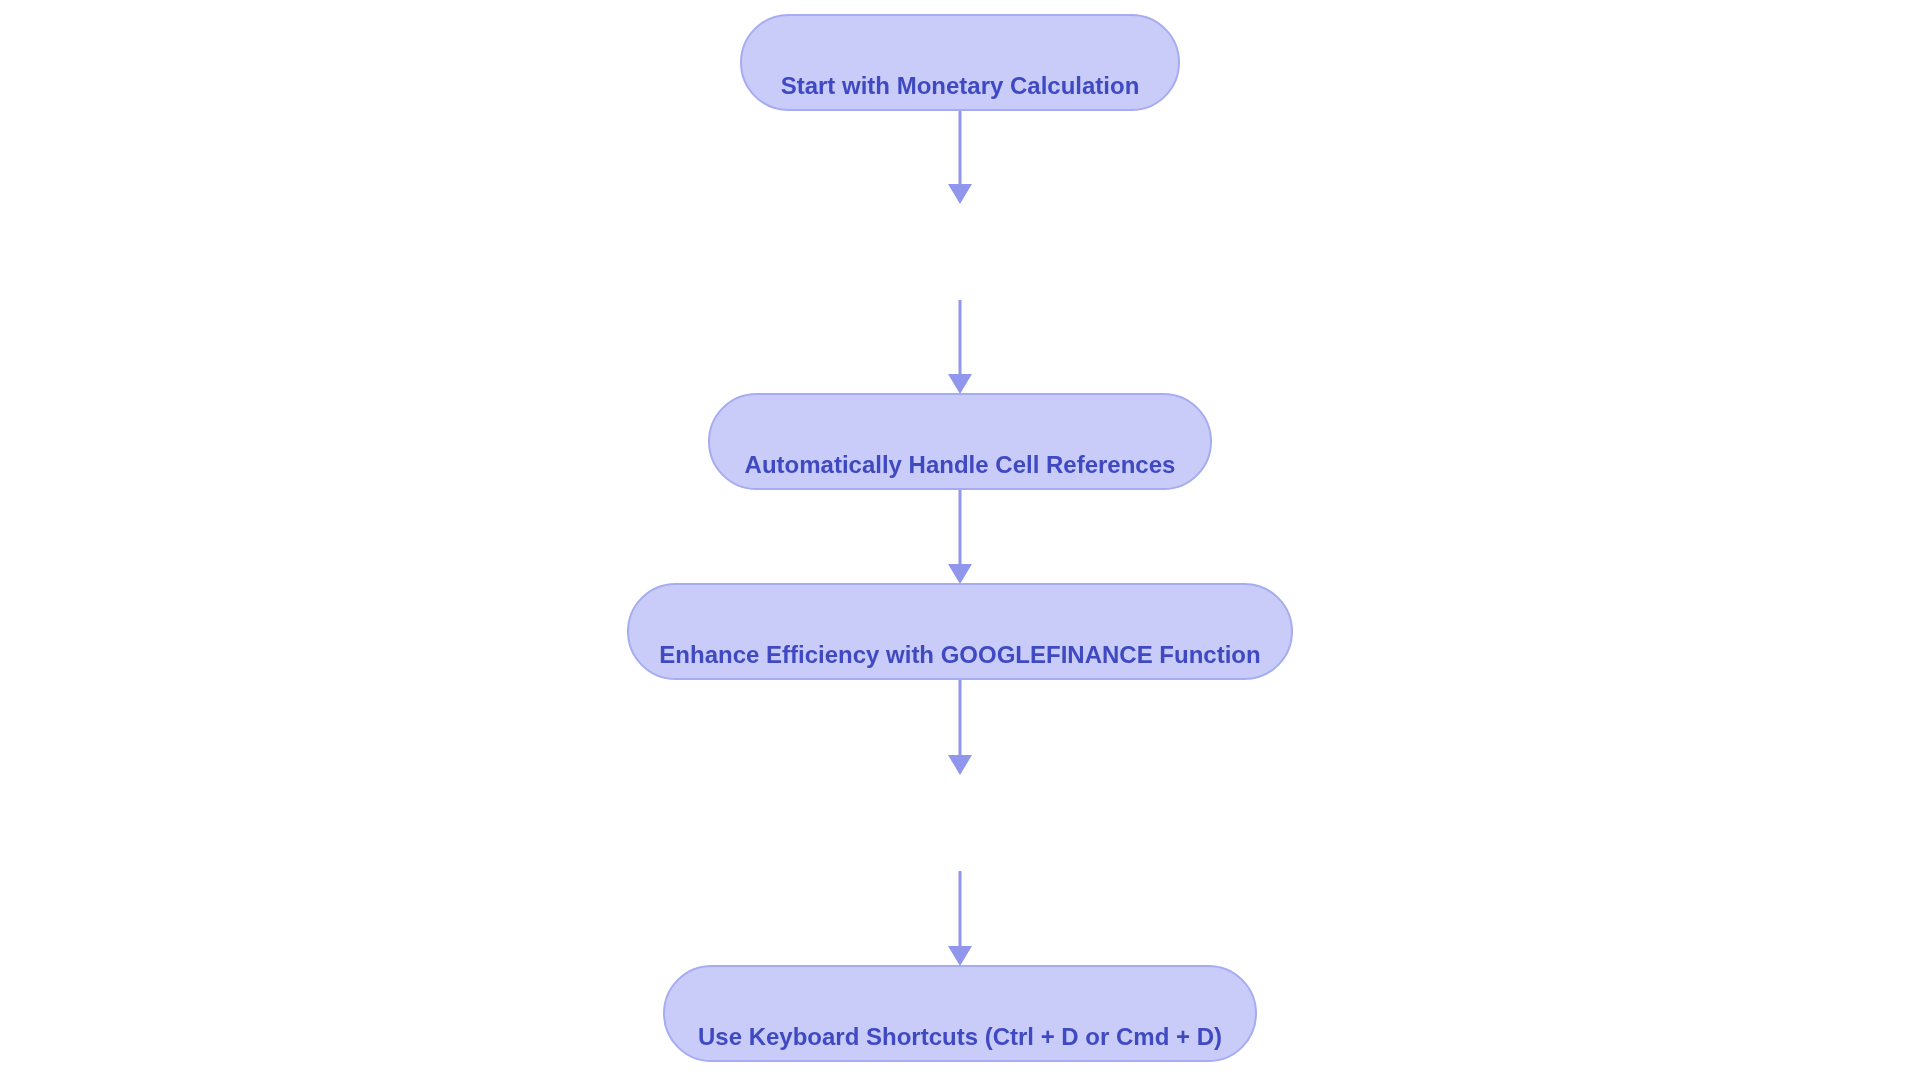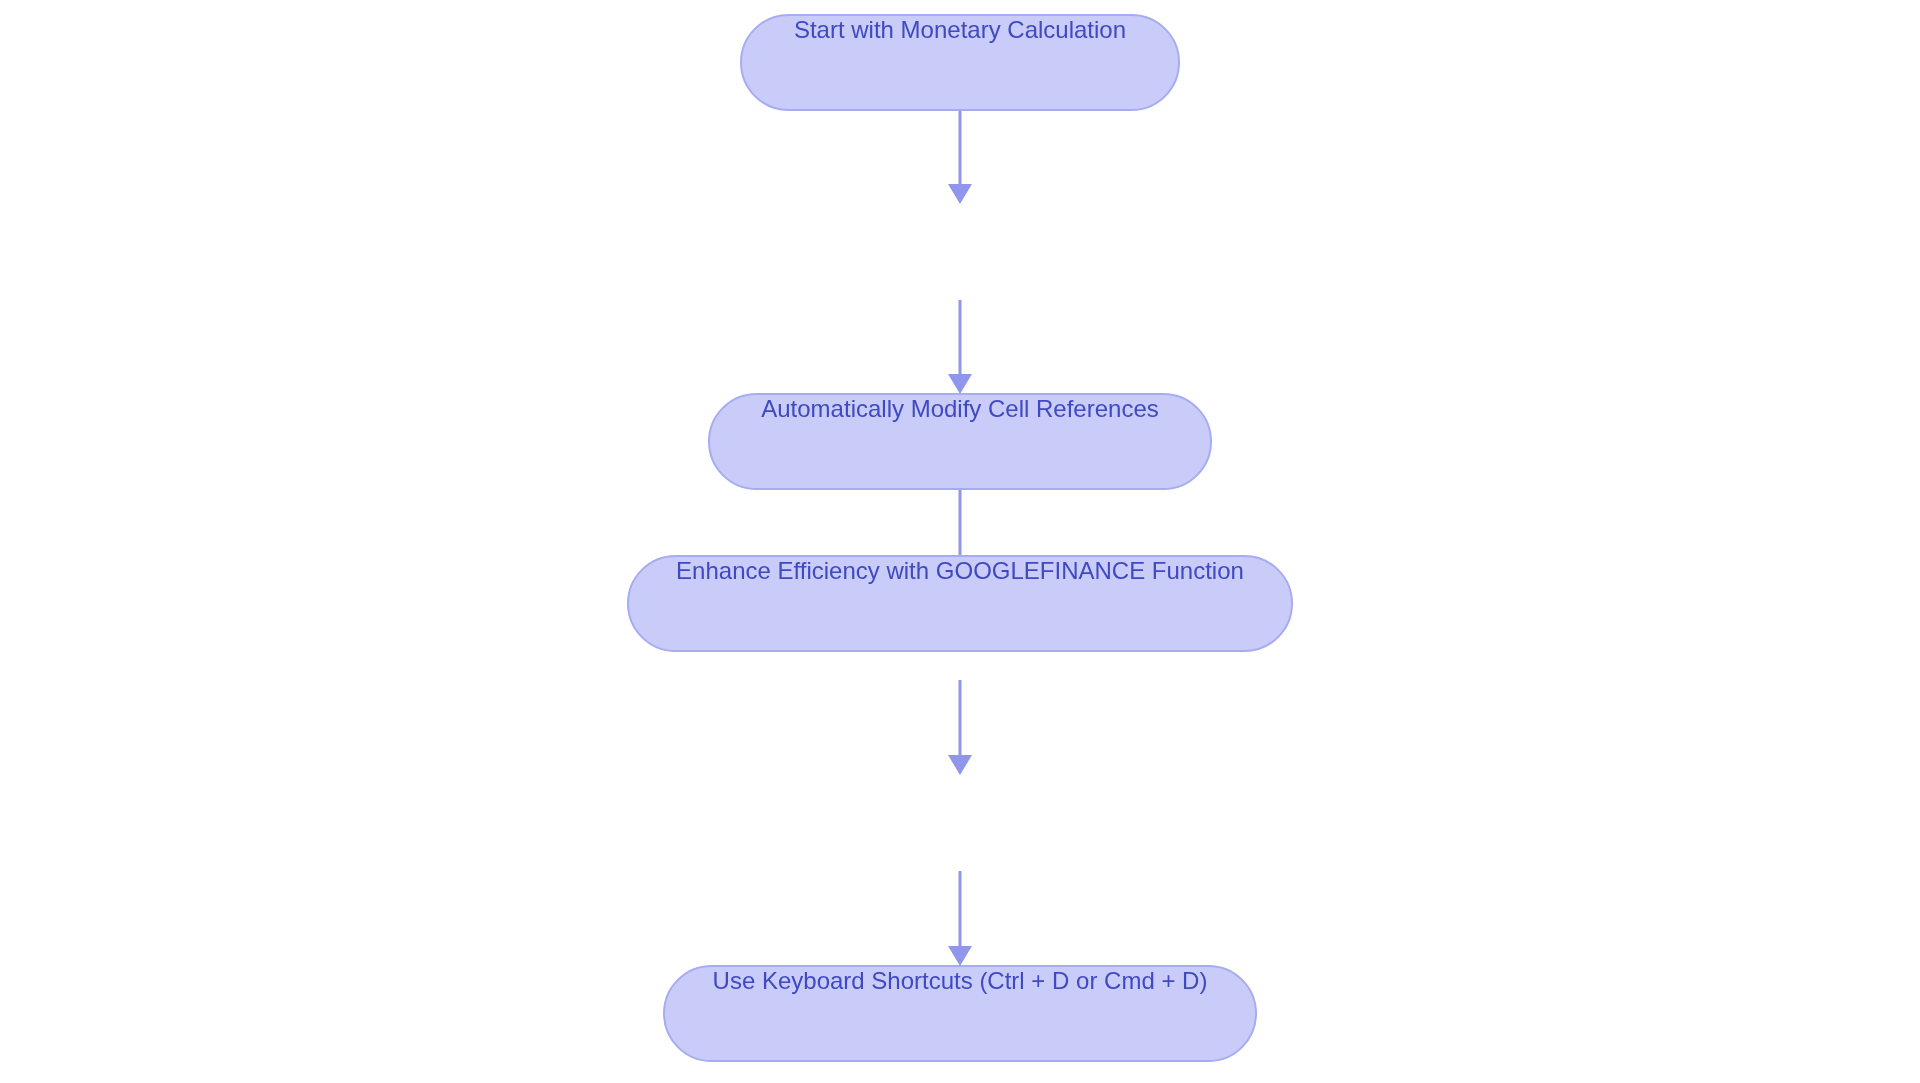--- a/index.html
+++ b/index.html
@@ -18,33 +18,34 @@
   .flow-node {
     position: absolute;
     left: 50%;
     transform: translateX(-50%);
     height: 97px;
     box-sizing: border-box;
     background: #c9ccf8;
     border: 2px solid #a6acf1;
     border-radius: 48.5px;
     display: flex;
-    align-items: flex-start;
+    align-items: flex-end;
     justify-content: center;
     text-align: center;
     color: #3f49c1;
     font-size: 24px;
     line-height: 1.2;
-    padding: 0 28px;
+    padding: 8px 28px;
     white-space: nowrap;
+    font-weight: bold;
   }
   .n1 { top: 14px;  width: 440px; }
   .n2 { top: 203px; width: 356px; }
   .n3 { top: 393px; width: 504px; }
-  .n4 { top: 555px; width: 666px; }
+  .n4 { top: 583px; width: 666px; }
   .n5 { top: 774px; width: 384px; }
   .n6 { top: 965px; width: 594px; }
 
   .flow-arrow {
     position: absolute;
     left: 50%;
     transform: translateX(-50%);
     width: 24px;
   }
   .a1 { top: 111px; height: 93px; }
@@ -87,21 +88,21 @@
     <div class="head"></div>
   </div>
 
 
   <div class="flow-arrow a2">
     <div class="shaft"></div>
     <div class="head"></div>
   </div>
 
   <div class="flow-node n3">
-    <span>Automatically Modify Cell References</span>
+    <span>Automatically Handle Cell References</span>
   </div>
 
   <div class="flow-arrow a3">
     <div class="shaft"></div>
     <div class="head"></div>
   </div>
 
   <div class="flow-node n4">
     <span>Enhance Efficiency with GOOGLEFINANCE Function</span>
   </div>

